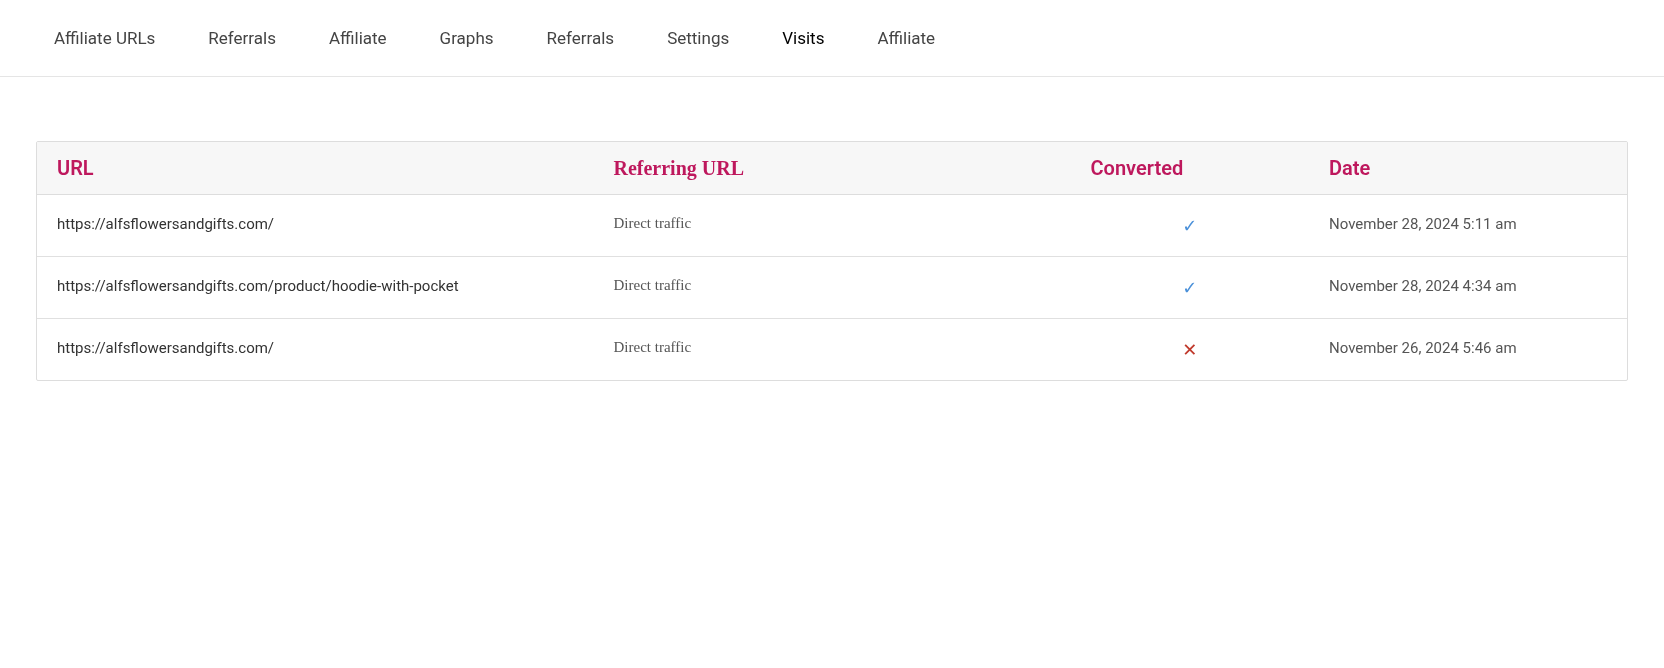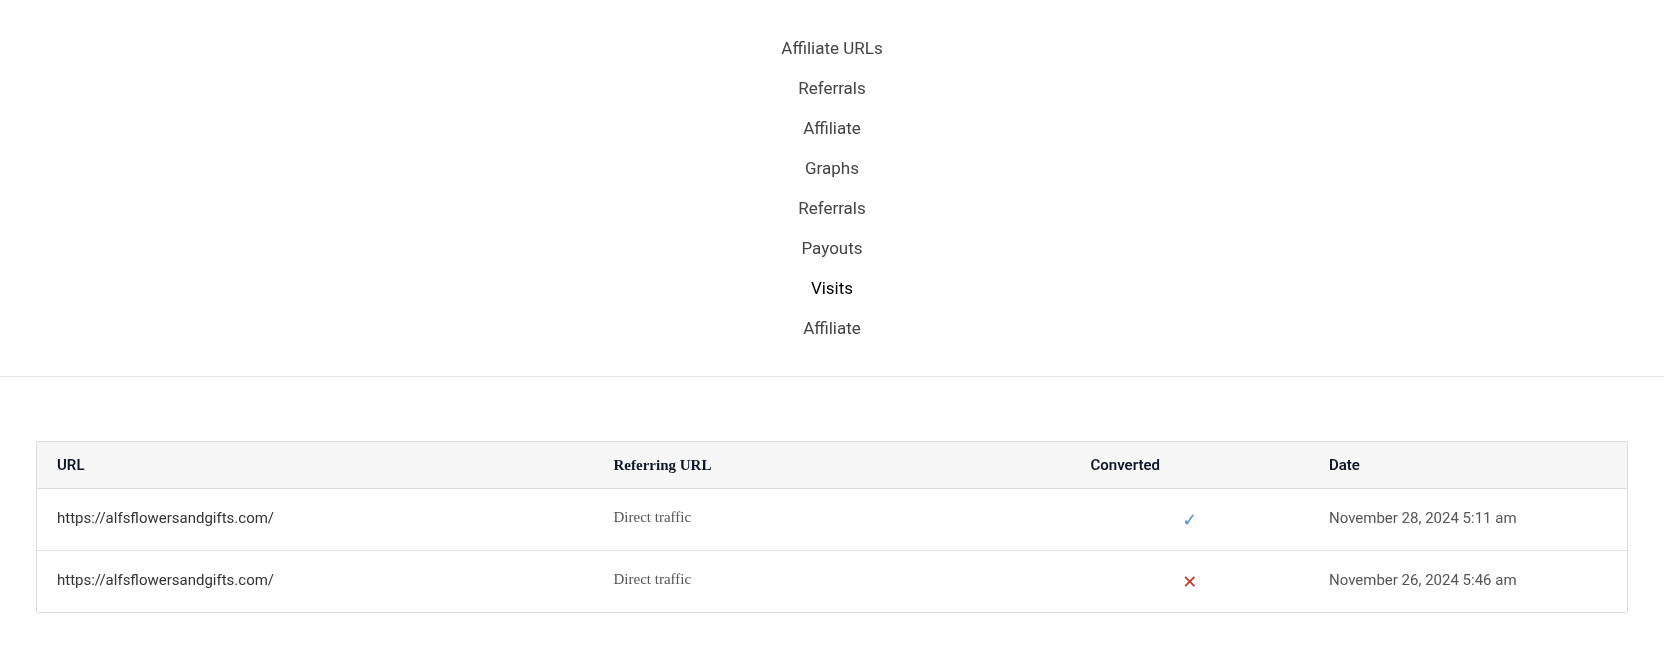--- a/index.html
+++ b/index.html
@@ -11,24 +11,23 @@
     body {
       font-family: -apple-system, BlinkMacSystemFont, "Segoe UI", Roboto, sans-serif;
       background: #fff;
       color: #333;
       font-size: 16px;
     }
 
     .nav {
       display: flex;
       align-items: center;
-      padding: 28px 36px;
+      padding: 18px 36px;
       border-bottom: 1px solid #e5e5e5;
-      gap: 0;
-      flex-direction: column;
+      gap: 17px;
     }
 
     .nav-item {
       padding: 10px 18px;
       cursor: pointer;
       color: #444;
       font-size: 17px;
       text-decoration: none;
       white-space: nowrap;
     }
@@ -63,22 +62,22 @@
 
     thead tr {
       background: #f7f7f7;
       border-bottom: 1px solid #ddd;
     }
 
     thead th {
       text-align: left;
       padding: 14px 20px;
       font-weight: 600;
-      color: #0f172a;
-      font-size: 15px;
+      color: #be185d;
+      font-size: 20px;
     }
 
     tbody tr {
       border-bottom: 1px solid #e0e0e0;
     }
 
     tbody tr:last-child {
       border-bottom: none;
     }
 
@@ -116,21 +115,21 @@
   </style>
 </head>
 <body>
 
 <nav class="nav">
 <a class="nav-item">Affiliate URLs</a>
     <a class="nav-item">Referrals</a>
     <a class="nav-item">Affiliate</a>
     <a class="nav-item">Graphs</a>
     <a class="nav-item">Referrals</a>
-    <a class="nav-item">Payouts</a>
+    <a class="nav-item">Settings</a>
     <a class="nav-item active">Visits</a>
     <a class="nav-item">Affiliate</a>
   </nav>
 
 <div class="content">
   <h1 class="page-title"></h1>
 
   <div class="table-wrapper">
     <table>
       <thead>
@@ -142,20 +141,26 @@
         </tr>
       </thead>
       <tbody>
       <tr>
             <td class="col-url"><a class="url-link">https://alfsflowersandgifts.com/</a></td>
             <td class="col-referring">Direct traffic</td>
             <td class="col-converted" style="text-align: center;"><span class="check-blue">✓</span></td>
             <td class="col-date">November 28, 2024 5:11 am</td>
           </tr>
           <tr>
+            <td class="col-url"><a class="url-link">https://alfsflowersandgifts.com/product/hoodie-with-pocket</a></td>
+            <td class="col-referring">Direct traffic</td>
+            <td class="col-converted" style="text-align: center;"><span class="check-blue">✓</span></td>
+            <td class="col-date">November 28, 2024 4:34 am</td>
+          </tr>
+          <tr>
             <td class="col-url"><a class="url-link">https://alfsflowersandgifts.com/</a></td>
             <td class="col-referring">Direct traffic</td>
             <td class="col-converted" style="text-align: center;"><span class="cross-red">✕</span></td>
             <td class="col-date">November 26, 2024 5:46 am</td>
           </tr>
         </tbody>
     </table>
   </div>
 </div>
 

